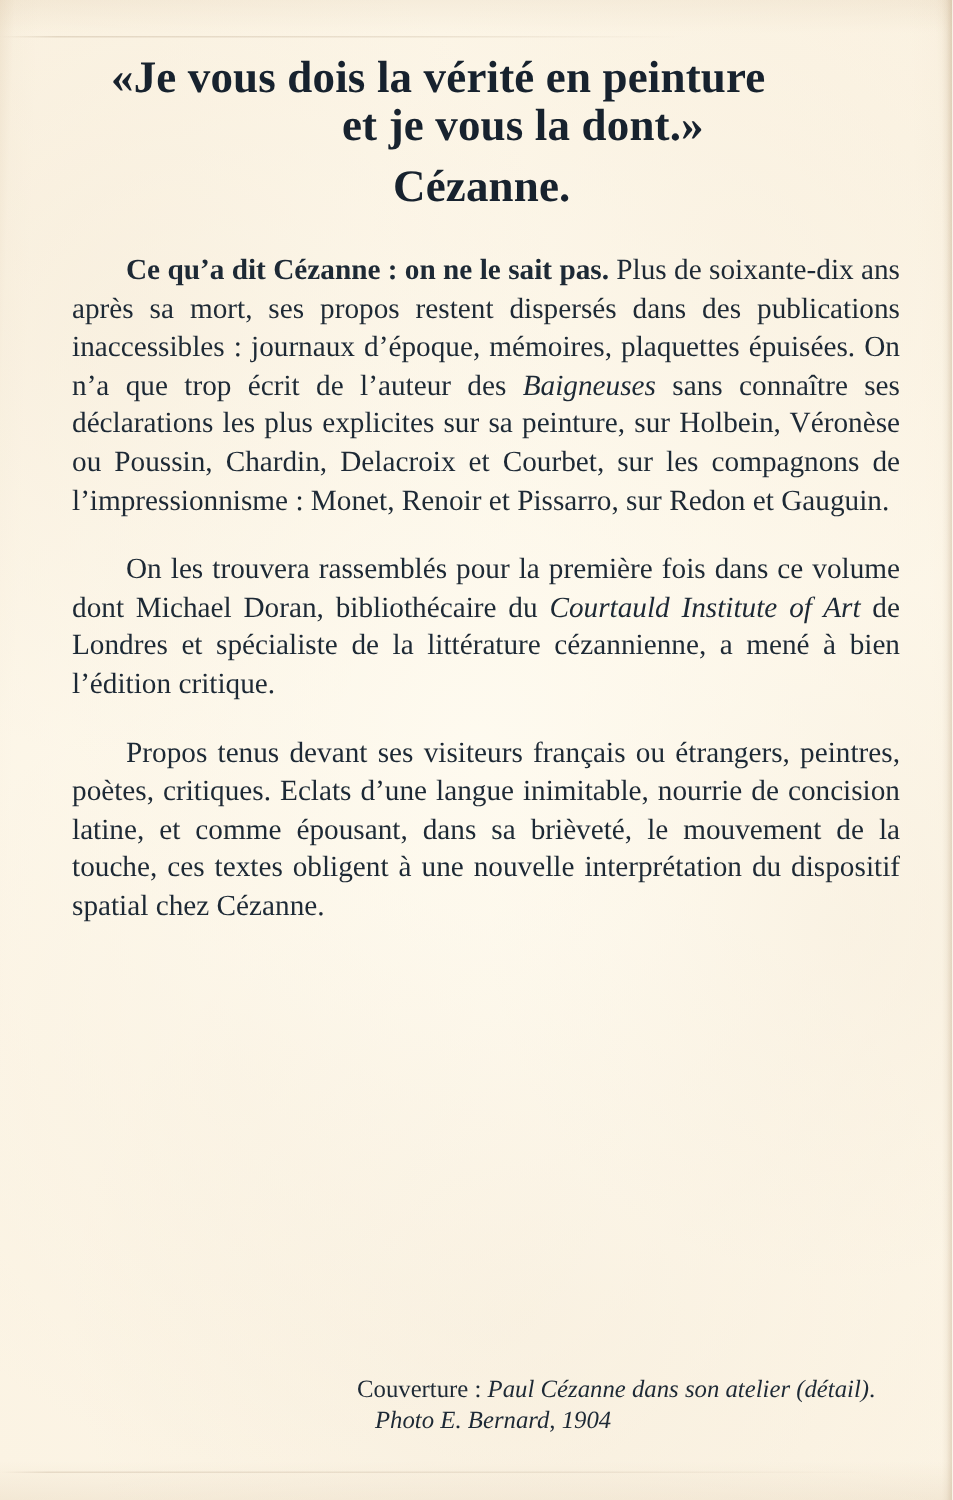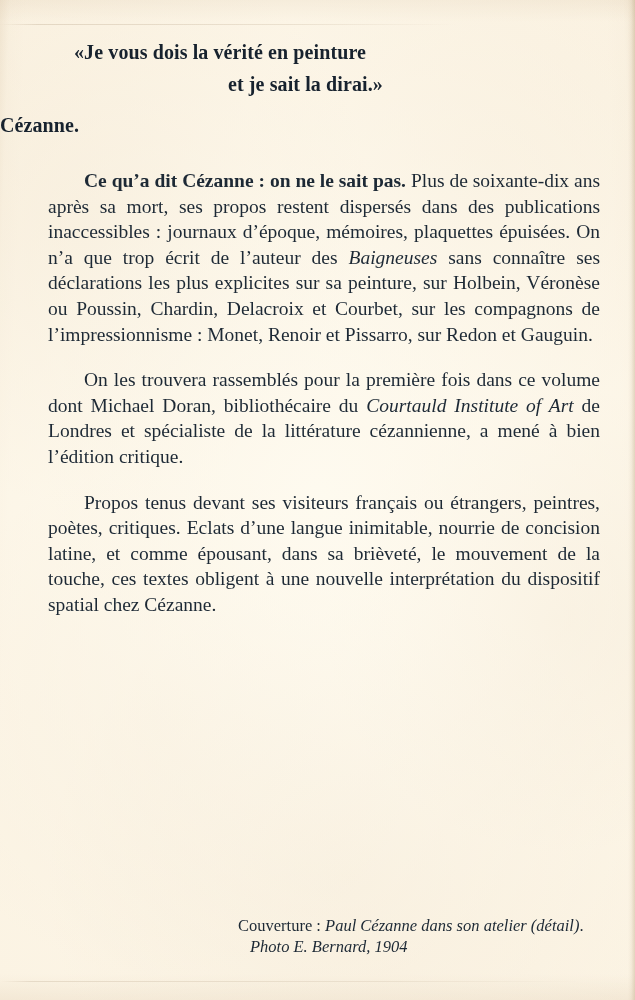--- a/index.html
+++ b/index.html
@@ -75,31 +75,31 @@
       rgba(190,166,134,0) 100%);
   }
 
   
   .headline {
     position: absolute;
     left: 0;
     top: 36px;
     width: 635px;
     font-weight: bold;
-    font-size: 20px;
+    font-size: 30px;
     line-height: 32px;
     letter-spacing: 0.1px;
     color: #17222e;
   }
   .headline-line {
     white-space: nowrap;
   }
   .hl-1 { padding-left: 74px; }
   .hl-2 { padding-left: 228px; }
-  .hl-3 { padding-top: 9px; }
+  .hl-3 { padding-left: 262px; padding-top: 9px; }
 
   
   .body-copy {
     position: absolute;
     left: 36px;
     top: 168px;
     width: 564px;
   }
   .para {
     margin: 0 0 20px 12px;
@@ -137,21 +137,21 @@
 <body>
 
 <div class="page">
 
   <div class="crease crease-top"></div>
   <div class="crease crease-bottom"></div>
   <div class="edge-right"></div>
 
   <div class="headline">
     <div class="headline-line hl-1">«Je vous dois la vérité en peinture</div>
-    <div class="headline-line hl-2">et je sait la dirai.»</div>
+    <div class="headline-line hl-2">et je vous la dont.»</div>
     <div class="headline-line hl-3">Cézanne.</div>
   </div>
 
   <div class="body-copy">
 
     <p class="para"><span class="lead">Ce qu’a dit Cézanne : on ne le sait pas.</span><span> Plus de soixante-dix ans après sa mort, ses propos restent dispersés dans des publications inaccessibles : journaux d’époque, mémoires, plaquettes épuisées. On n’a que trop écrit de l’auteur des </span><i>Baigneuses</i><span> sans connaître ses déclarations les plus explicites sur sa peinture, sur Holbein, Véronèse ou Poussin, Chardin, Delacroix et Courbet, sur les compagnons de l’impressionnisme : Monet, Renoir et Pissarro, sur Redon et Gauguin.</span></p>
 
     <p class="para"><span>On les trouvera rassemblés pour la première fois dans ce volume dont Michael Doran, bibliothécaire du </span><i>Courtauld Institute of Art</i><span> de Londres et spécialiste de la littérature cézannienne, a mené à bien l’édition critique.</span></p>
 
     <p class="para">Propos tenus devant ses visiteurs français ou étrangers, peintres, poètes, critiques. Eclats d’une langue inimitable, nourrie de concision latine, et comme épousant, dans sa brièveté, le mouvement de la touche, ces textes obligent à une nouvelle interprétation du dispositif spatial chez Cézanne.</p>

